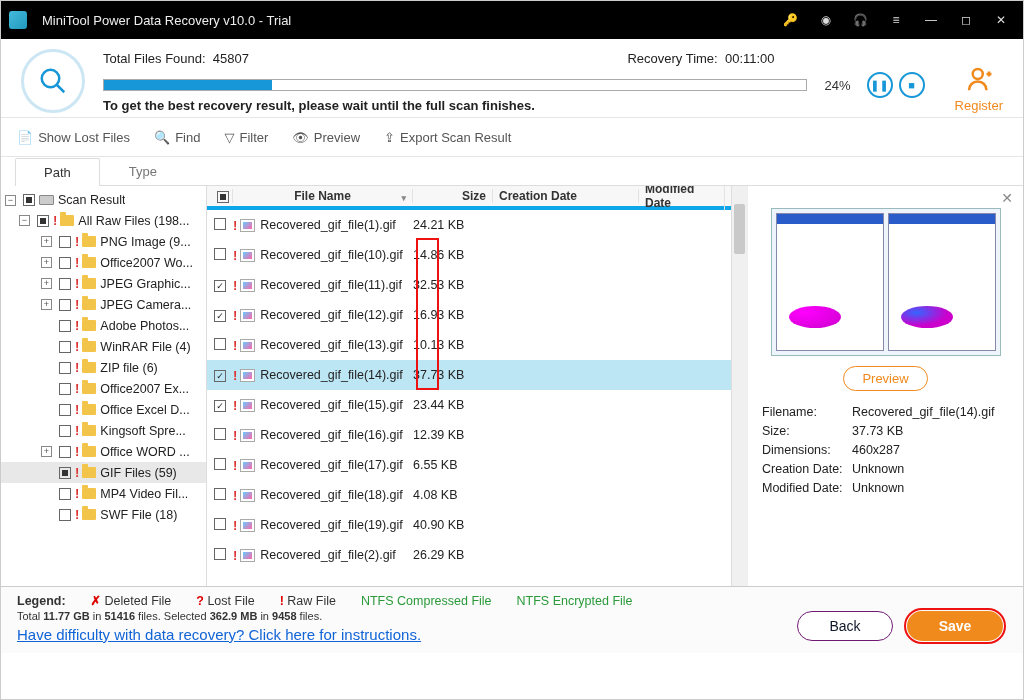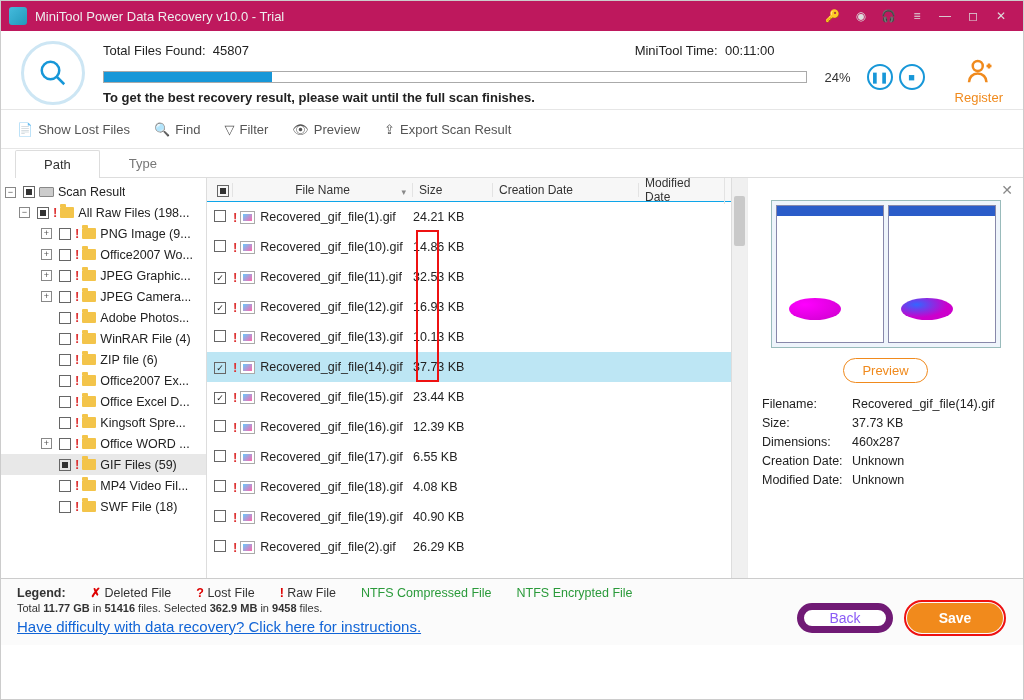--- a/index.html
+++ b/index.html
@@ -1,19 +1,19 @@
 <!DOCTYPE html>
 <html><head>
 <meta charset="utf-8">
 <style>
 * { box-sizing: border-box; margin: 0; padding: 0; font-family: "Segoe UI", Tahoma, sans-serif; }
 body { width: 1024px; height: 700px; background: #fff; overflow: hidden; border: 1px solid #ccc; font-size: 12px; color: #333; }
 
 
-.titlebar { height: 30px; background: #be185d; color: #eee; display: flex; align-items: center; padding: 0 8px; }
+.titlebar { height: 38px; background: #000000; color: #eee; display: flex; align-items: center; padding: 0 8px; gap: 7px; }
 .titlebar .logo { width: 18px; height: 18px; background: linear-gradient(135deg,#4bd 0%,#29b 100%); border-radius: 3px; margin-right: 8px; }
 .titlebar-title { font-size: 13px; }
 .titlebar-spacer { flex: 1; }
 .titlebar .tbtn { width: 24px; height: 24px; display: flex; align-items: center; justify-content: center; margin: 0 2px; cursor: pointer; color: #ddd; }
 .titlebar .key { color: #f1b400; }
 
 
 .scanbar { padding: 10px 20px 4px 20px; display: flex; align-items: flex-end; }
 .scanbar .scope { width: 64px; height: 64px; border: 3px solid #cde6f4; border-radius: 50%; display: flex; align-items: center; justify-content: center; margin-right: 18px; }
 .scanbar .scope svg { width: 30px; height: 30px; }
@@ -51,25 +51,25 @@
 .chk.partial::after { content:''; width:6px; height:6px; background:#333; }
 .folder { display:inline-block; width:14px; height:11px; background:#f3c44a; border-radius:1px; margin-right:4px; position:relative; }
 .folder::before { content:''; position:absolute; top:-3px; left:0; width:6px; height:3px; background:#f3c44a; border-radius:1px 1px 0 0; }
 .drive { display:inline-block; width:15px; height:10px; background:#ccc; border:1px solid #888; border-radius:1px; margin-right:4px; }
 .raw { color:#d33; font-weight:700; margin-right:3px; font-size:13px; }
 .treetxt { overflow:hidden; text-overflow:ellipsis; }
 
 
 .listwrap { flex: 1; position: relative; display:flex; }
 .listarea { flex:1; overflow:hidden; }
-.lhdr { display: flex; background: #f7f7f7; border-bottom: 1px solid #0ea5e9; height: 24px; align-items: center; font-size: 12px; color: #333; }
+.lhdr { display: flex; background: #f7f7f7; border-bottom: 4px solid #0ea5e9; height: 24px; align-items: center; font-size: 12px; color: #333; font-weight: bold; }
 .lhdr .col { padding: 0 6px; border-right: 1px solid #e3e3e3; }
 .col.ck { width: 26px; text-align:center; }
 .col.nm { width: 180px; position:relative; }
-.col.sz { width: 80px; }
+.col.sz { width: 80px; text-align: right; }
 .col.cd { width: 146px; }
 .col.md { width: 86px; }
 .sortarr { position:absolute; right:6px; top:4px; font-size:9px; color:#888; }
 .lrow { display: flex; align-items: center; height: 30px; font-size: 12.5px; color: #222; padding-left:0; }
 .lrow.hl { background: #bde6f4; }
 .lrow .ck { width: 26px; text-align:center; }
 .gif-ico { display:inline-block; width:15px; height:13px; background:#fff; border:1px solid #aaa; position:relative; margin-right:5px; vertical-align:middle; }
 .gif-ico::after { content:''; position:absolute; left:2px; top:2px; width:9px; height:7px; background:linear-gradient(135deg,#6cf,#f6a); }
 .lrow .nm { width: 180px; display:flex; align-items:center; }
 .lrow .sz { width: 80px; }
@@ -93,21 +93,21 @@
 .bottom { border-top: 1px solid #ccc; padding: 6px 16px 10px; background:#fbfbfb; position:relative; }
 .legend { font-size:12.5px; color:#333; display:flex; gap:25px; align-items:center; }
 .legend .x { color:#d00; font-weight:700; }
 .legend .q { color:#d00; font-weight:700; }
 .legend .bang { color:#d00; font-weight:700; }
 .legend .g { color:#2a9a3a; }
 .totals { margin-top:2px; font-size:11px; }
 .helplink { color:#1164d6; text-decoration:underline; cursor:pointer; font-size:15px; display:inline-block; margin-top:4px; }
 .btns { position:absolute; right:20px; bottom:12px; display:flex; gap:14px; }
 .btn { width:96px; height:30px; border-radius:15px; font-size:14px; cursor:pointer; display:flex; align-items:center; justify-content:center; }
-.btn.back { border:7px solid #701a75; color:#8b5cf6; background:#fff; }
+.btn.back { border:1px solid #701a75; color:#0f172a; background:#fff; }
 .btn.save { background:#f18a1c; color:#fff; border:none; font-weight:600; outline:2px solid #e11; outline-offset:1px; }
 </style>
 </head>
 <body>
 
 <div class="titlebar">
   <div class="logo"></div>
   <div class="titlebar-title">MiniTool Power Data Recovery v10.0 - Trial</div>
   <div class="titlebar-spacer"></div>
   <div class="tbtn key">🔑</div>
@@ -122,21 +122,21 @@
 <div class="scanbar">
   <div class="scope">
     <svg viewBox="0 0 24 24" fill="none" stroke="#1797d8" stroke-width="2">
         <circle cx="10" cy="10" r="7"></circle>
         <line x1="15" y1="15" x2="21" y2="21"></line>
       </svg>
   </div>
   <div class="mid">
     <div class="row1">
       <span class="lbl"><span>Total Files Found:</span>&nbsp;&nbsp;<span>45807</span></span>
-      <span class="lbl remain"><span>MiniTool Time:</span>&nbsp;&nbsp;<span>00:11:00</span></span>
+      <span class="lbl remain"><span>Recovery Time:</span>&nbsp;&nbsp;<span>00:11:00</span></span>
       <span style="width:150px"></span>
     </div>
     <div class="progrow">
       <div class="progress-outer">
           <div class="progress-inner"></div>
         </div>
       <span class="pct">24%</span>
       <div class="circbtn">
           <span>❚❚</span>
         </div>

